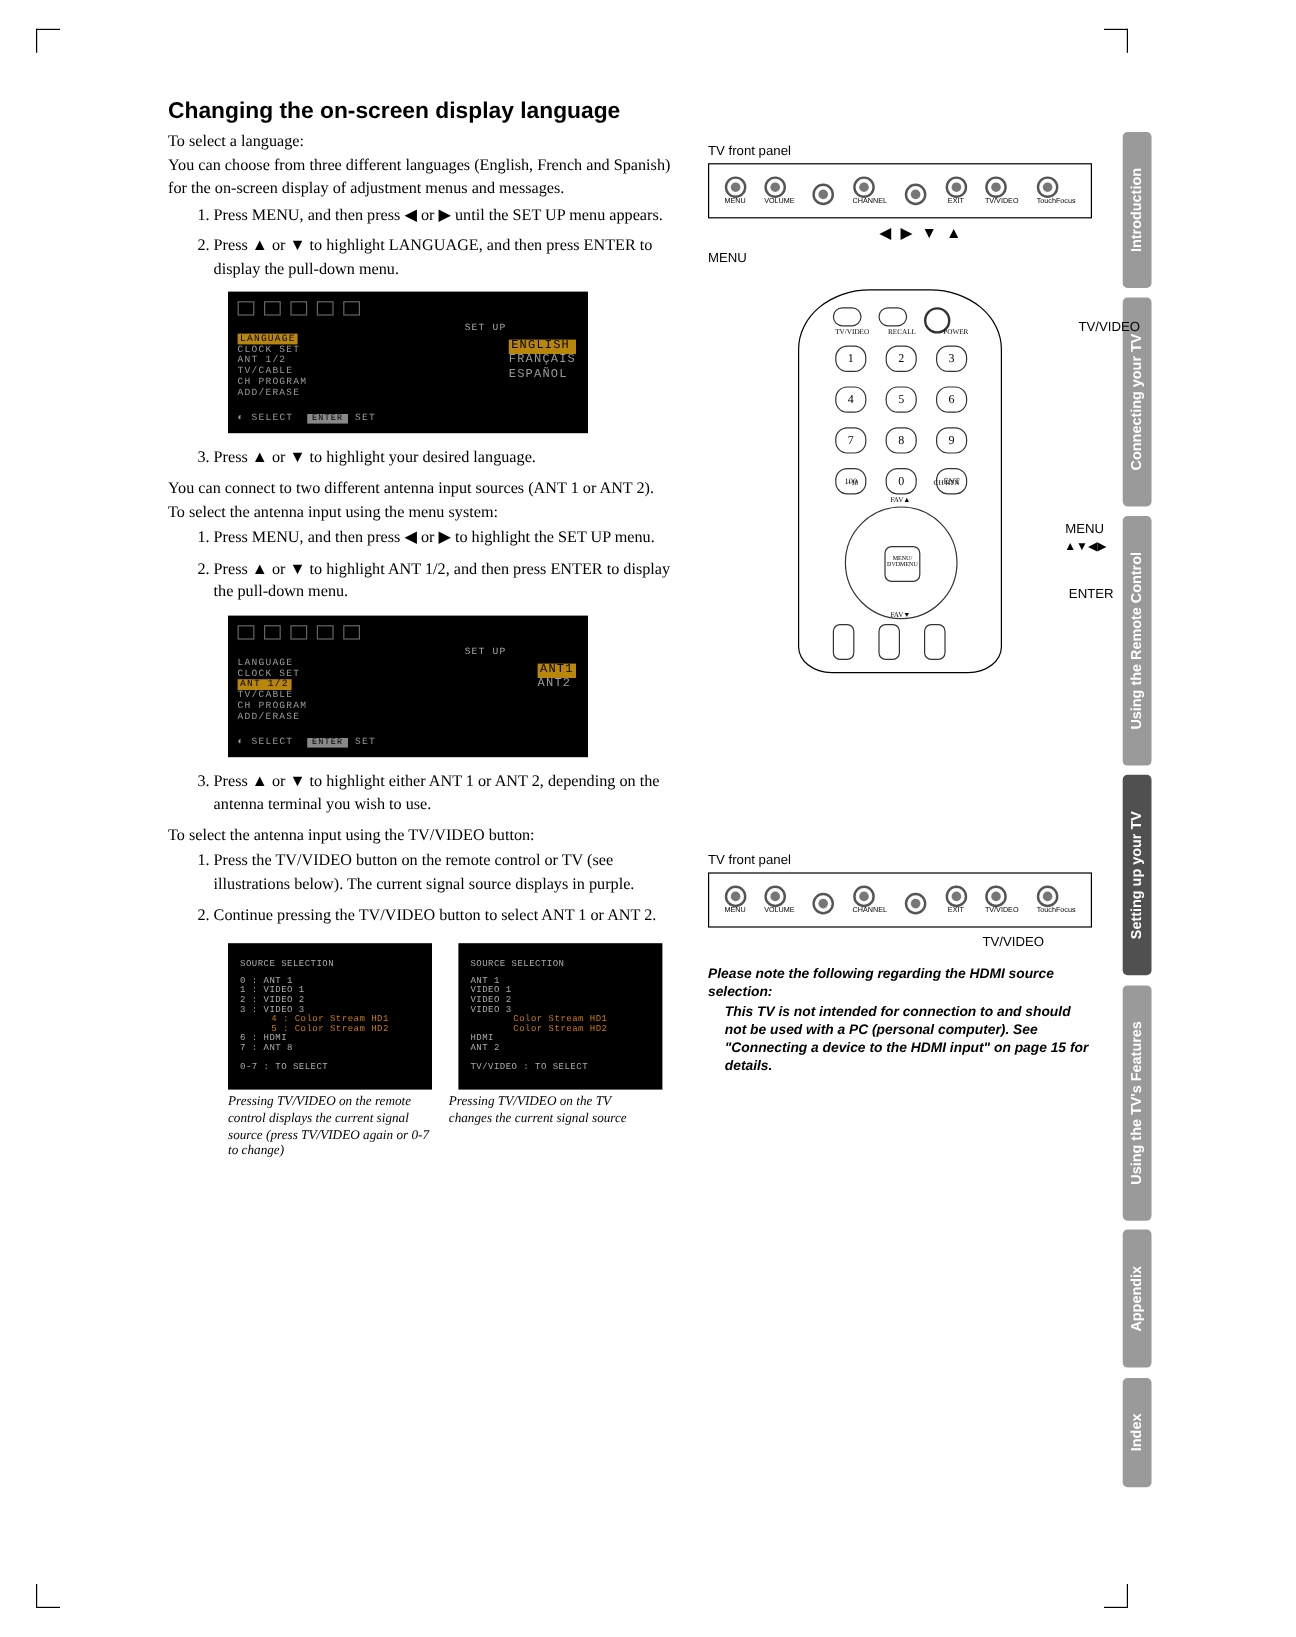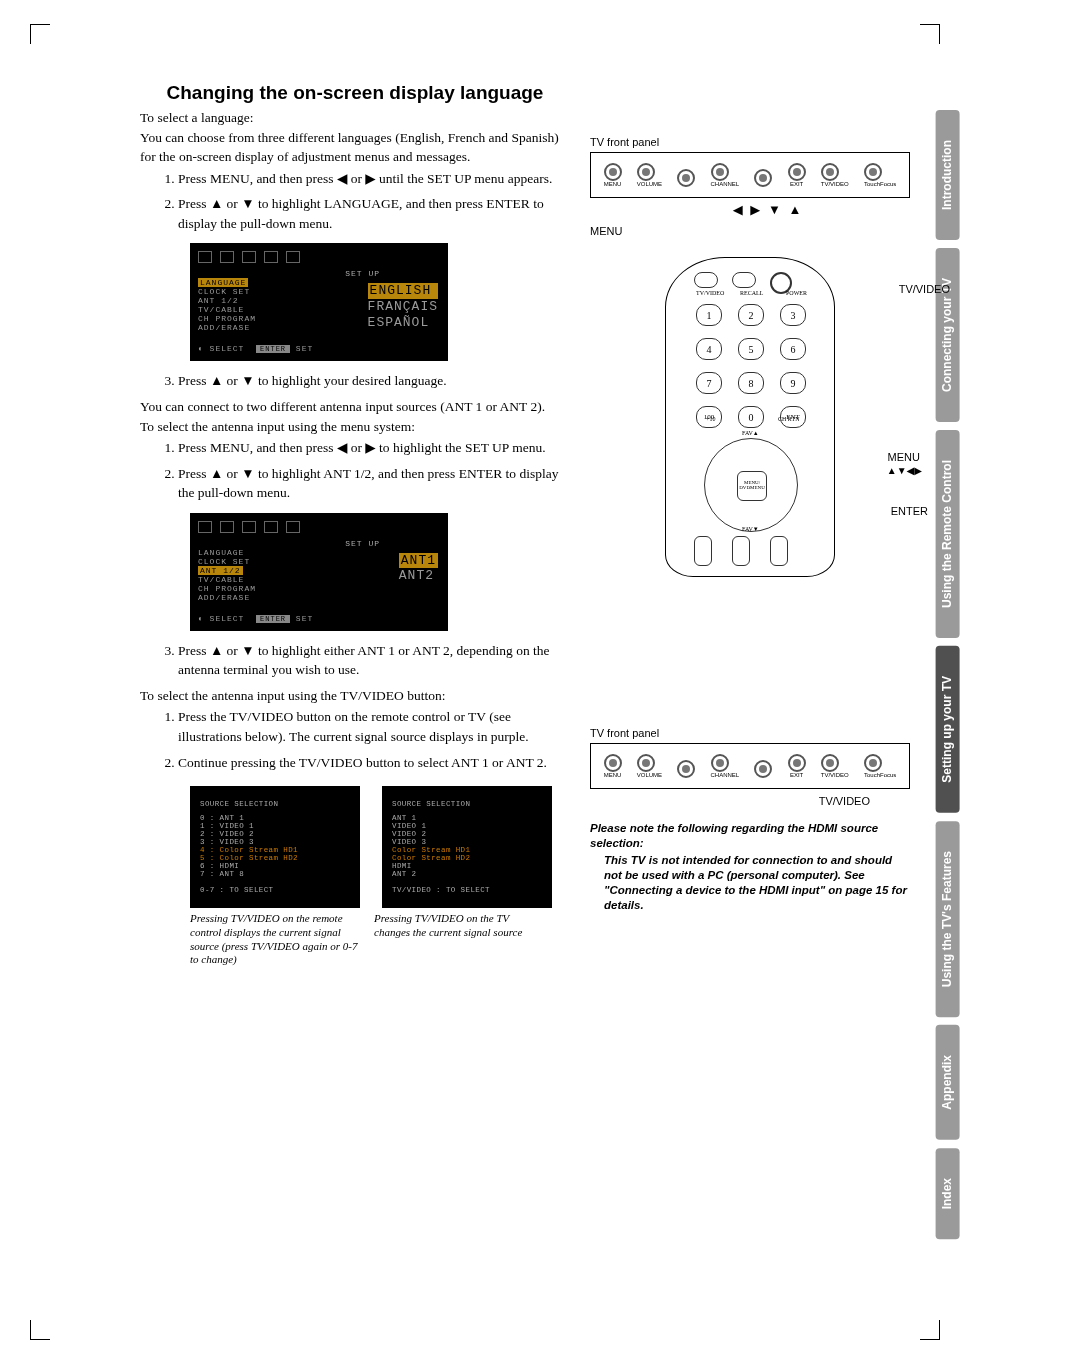--- a/index.html
+++ b/index.html
@@ -30,51 +30,51 @@
     font-family: 'Helvetica Neue', Arial, sans-serif;
     font-weight: 700; font-size: 12px;
     padding: 30px 4px;
     writing-mode: vertical-rl; transform: rotate(180deg);
     text-align: center; border-radius: 4px;
     line-height: 1.3;
   }
   .tab.active { background: #505050; }
   h1 {
     font-family: 'Helvetica Neue', Arial, sans-serif;
-    font-weight: 700; font-size: 19px; margin: 12px 0 4px; text-align: center;
+    font-weight: 700; font-size: 19px; margin: 12px 0 4px;
   }
   .col-left { width: 430px; }
-  .col-right { position: absolute; left: 450px; top: 52px; width: 320px; }
+  .col-right { position: absolute; left: 450px; top: 36px; width: 320px; }
   p, li { font-size: 13.5px; line-height: 1.45; }
   ol { margin-left: 38px; margin-top: 2px; }
   li { margin-bottom: 6px; }
   .osd {
     margin: 10px 16px 10px 50px;
-    width: 258px; background: #000;
+    width: 300px; background: #000;
     font-family: 'Courier New', monospace;
     color: #9a9a9a; font-size: 8px; letter-spacing: 1px;
     padding: 8px; position: relative;
   }
   .osd .icons { display: flex; gap: 8px; margin-bottom: 6px; }
   .osd .ico { width: 14px; height: 12px; border: 1px solid #666; }
   .osd .title { text-align: right; margin-right: 60px; color: #aaa; }
   .osd .row { display: flex; justify-content: space-between; }
   .osd .sel { background: #b8860b; color: #000; padding: 0 2px; }
   .osd .btn { background: #888; color: #000; padding: 0 4px; font-size: 7px; }
-  .osd .opts { position:absolute; right:10px; top:40px; font-size:13px; line-height:1.2;}
+  .osd .opts { position:absolute; right:10px; top:40px; font-size:10px; line-height:1.2;}
   .source-box {
     display: inline-block; vertical-align: top;
     margin: 8px 8px 4px 50px;
     width: 170px; background: #000; color: #aaa;
     font-family: 'Courier New', monospace;
     font-size: 7.5px; padding: 14px 10px; letter-spacing: 0.4px;
   }
   .source-box.second { margin-left: 10px; }
   .source-box .hed { color: #aaa; margin-bottom: 6px; }
-  .source-box .cs { color: #cc7a00; }
+  .source-box .cs { color: #cc7a00; text-align: center; }
   .caption { font-style: italic; font-size: 11px; width: 170px; display: inline-block; vertical-align: top; margin-left: 50px; line-height: 1.25;}
   .caption.second { margin-left: 10px; }
   .front-panel {
     margin: 14px 0 12px; font-family: Arial, sans-serif;
   }
   .fp-label { font-size: 11px; margin-bottom: 4px; }
   .fp-box { border: 1px solid #000; padding: 10px; display:flex; gap:10px; justify-content:space-around; align-items:flex-end; position:relative;}
   .fp-btn { width: 18px; height: 18px; border: 2px solid #555; border-radius: 50%; display:flex; align-items:center; justify-content:center;}
   .fp-btn::after{content:''; width:8px;height:8px;border-radius:50%;background:#777;}
   .fp-sub { font-family: Arial; font-size: 6px; text-align:center; }

